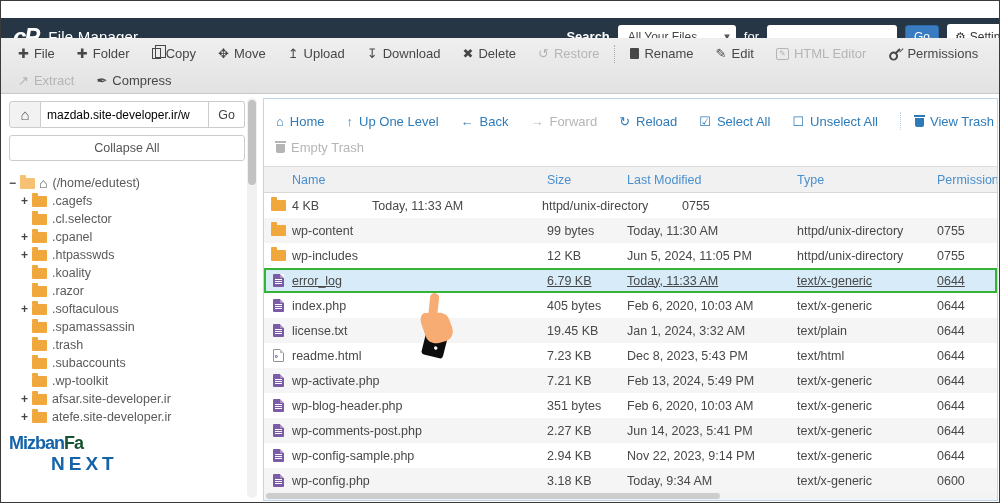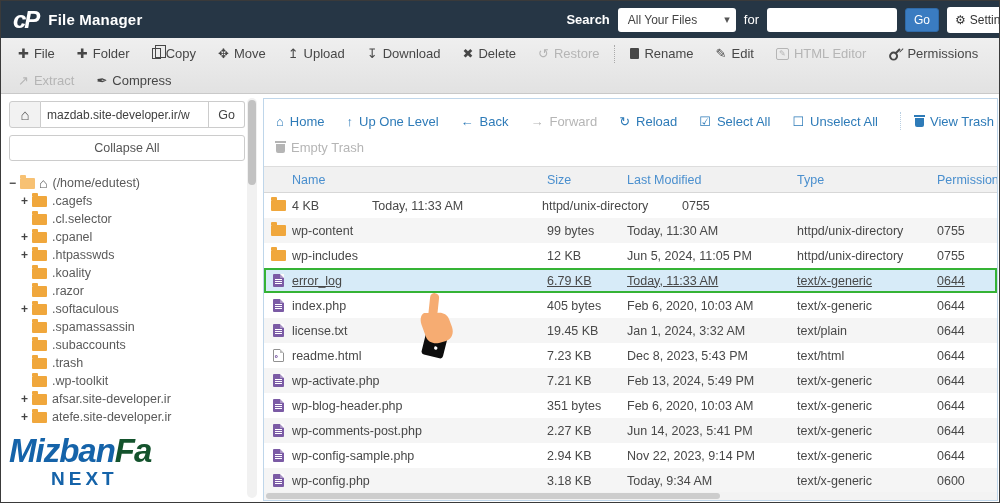--- a/index.html
+++ b/index.html
@@ -1,23 +1,23 @@
 <!DOCTYPE html>
 <html><head>
 <meta charset="utf-8">
 <style>
   * { margin:0; padding:0; box-sizing:border-box; }
   body { font-family:"Liberation Sans", sans-serif; background:#fff; }
   #app { position:relative; width:1000px; height:503px; border:1px solid #3a3a3a; background:#fff; overflow:hidden; }
 
   
-  .topbar { position:absolute; top:0; left:0; right:0; height:37px; background:#263645;
+  .topbar { position:absolute; top:17px; left:0; right:0; height:37px; background:#263645;
             display:flex; align-items:center; padding-left:12px; color:#fff; }
   .brand { font-size:24px; font-weight:900; font-style:italic; letter-spacing:-2px; margin-right:10px; }
-  .app-title { font-size:15px; font-weight:bold; letter-spacing:.2px; }
+  .app-title { font-size:15px; font-weight:normal; letter-spacing:.2px; }
   .topbar-right { margin-left:auto; display:flex; align-items:center; gap:8px; }
   .search-label { font-size:13px; font-weight:bold; }
   .scope-select { width:118px; height:24px; background:#fff; border-radius:3px; color:#444;
                   font-size:12px; display:flex; align-items:center; padding:0 6px 0 10px; cursor:pointer; }
   .scope-select .chev { margin-left:auto; color:#555; font-size:11px; }
   .for-label { font-size:13px; }
   .search-input { width:130px; height:24px; border:none; border-radius:3px; padding:0 6px; font-size:12px; color:#333; }
   .go-btn { width:34px; height:24px; background:#3a7cc1; border:1px solid #2f6aa8; border-radius:3px;
             color:#fff; font-size:12px; display:flex; align-items:center; justify-content:center; cursor:pointer; }
   .settings-btn { width:52px; height:26px; background:#fff; border-radius:3px 0 0 3px; color:#333; font-size:12px;
@@ -46,38 +46,38 @@
   .trash-icon::after { content:""; position:absolute; top:0; left:-1px; width:11px; height:2px; background:currentColor; }
 
   
   .content { position:absolute; top:93px; left:0; right:0; bottom:0; background:#fff; }
 
   
   .sidebar { position:absolute; left:8px; top:7px; width:236px; }
   .pathbar { display:flex; height:27px; }
   .home-btn { width:32px; background:#f2f2f2; border:1px solid #ccc; border-radius:3px 0 0 3px;
               display:flex; align-items:center; justify-content:center; color:#555; font-size:15px; cursor:pointer; }
-  .path-input { flex:1; border:1px solid #ccc; border-left:none; font-size:12px; color:#404040; padding:0 6px; min-width:0; }
+  .path-input { flex:1; border:1px solid #ccc; border-left:none; font-size:12px; color:#000000; padding:0 6px; min-width:0; }
   .path-go { width:36px; background:#fff; border:1px solid #ccc; border-left:none; border-radius:0 3px 3px 0;
              display:flex; align-items:center; justify-content:center; font-size:12.5px; color:#444; cursor:pointer; }
   .collapse-btn { margin-top:7px; height:26px; border:1px solid #ccc; border-radius:3px; background:#fff;
                   display:flex; align-items:center; justify-content:center; font-size:12.5px; color:#555; cursor:pointer; }
   .tree { margin-top:13px; font-size:12.5px; color:#5a5a5a; }
   .tree-row { display:flex; align-items:center; height:18px; cursor:pointer; }
   .tree-row .tw { width:11px; font-weight:bold; color:#444; font-size:12px; flex:none; }
   .tree-row.child { padding-left:12px; }
   .tree-label { margin-left:5px; white-space:nowrap; }
   .fold { width:15px; height:11px; background:#f0a73c; border-radius:1px; position:relative; flex:none; display:inline-block; }
   .fold::before { content:""; position:absolute; top:-3px; left:0; width:6px; height:3px; background:#f0a73c; border-radius:1px 1px 0 0; }
   .fold.open { background:#f7c173; }
   .fold.open::before { background:#f7c173; }
   .root-home { font-size:14px; color:#555; margin-left:4px; }
 
   .mizban-logo { margin-top:8px; line-height:1; }
-  .mz1 { font-size:33px; font-weight:900; font-style:italic; letter-spacing:-1px; color:#1563a9; }
+  .mz1 { font-size:18px; font-weight:900; letter-spacing:-1px; color:#1563a9; }
   .mz2 { color:#14532d; }
   .mz-next { font-size:19px; font-weight:900; letter-spacing:4px; color:#1563a9; margin:2px 0 0 42px; }
 
   .side-scroll { position:absolute; left:246px; top:4px; bottom:4px; width:10px; background:#f1f1f1; border-radius:5px; }
   .side-scroll::before { content:""; position:absolute; top:2px; left:1px; width:8px; height:85px; background:#c2c2c2; border-radius:4px; }
 
   
   .main { position:absolute; left:262px; top:4px; right:1px; bottom:1px; border:1px solid #bfd6ea; overflow:hidden; }
   .filenav { padding:9px 12px 2px; }
   .fn-row { display:flex; align-items:center; height:26px; }
@@ -269,27 +269,27 @@
 
             <div class="tree-row child">
               <span class="tw"></span>
               <span class="fold"></span>
               <span class="tree-label">.spamassassin</span>
             </div>
 
             <div class="tree-row child">
               <span class="tw"></span>
               <span class="fold"></span>
+              <span class="tree-label">.trash</span>
+            </div>
+
+            <div class="tree-row child">
+              <span class="tw"></span>
+              <span class="fold"></span>
               <span class="tree-label">.subaccounts</span>
-            </div>
-
-            <div class="tree-row child">
-              <span class="tw"></span>
-              <span class="fold"></span>
-              <span class="tree-label">.trash</span>
             </div>
 
             <div class="tree-row child">
               <span class="tw"></span>
               <span class="fold"></span>
               <span class="tree-label">.wp-toolkit</span>
             </div>
 
             <div class="tree-row child">
               <span class="tw">+</span>

